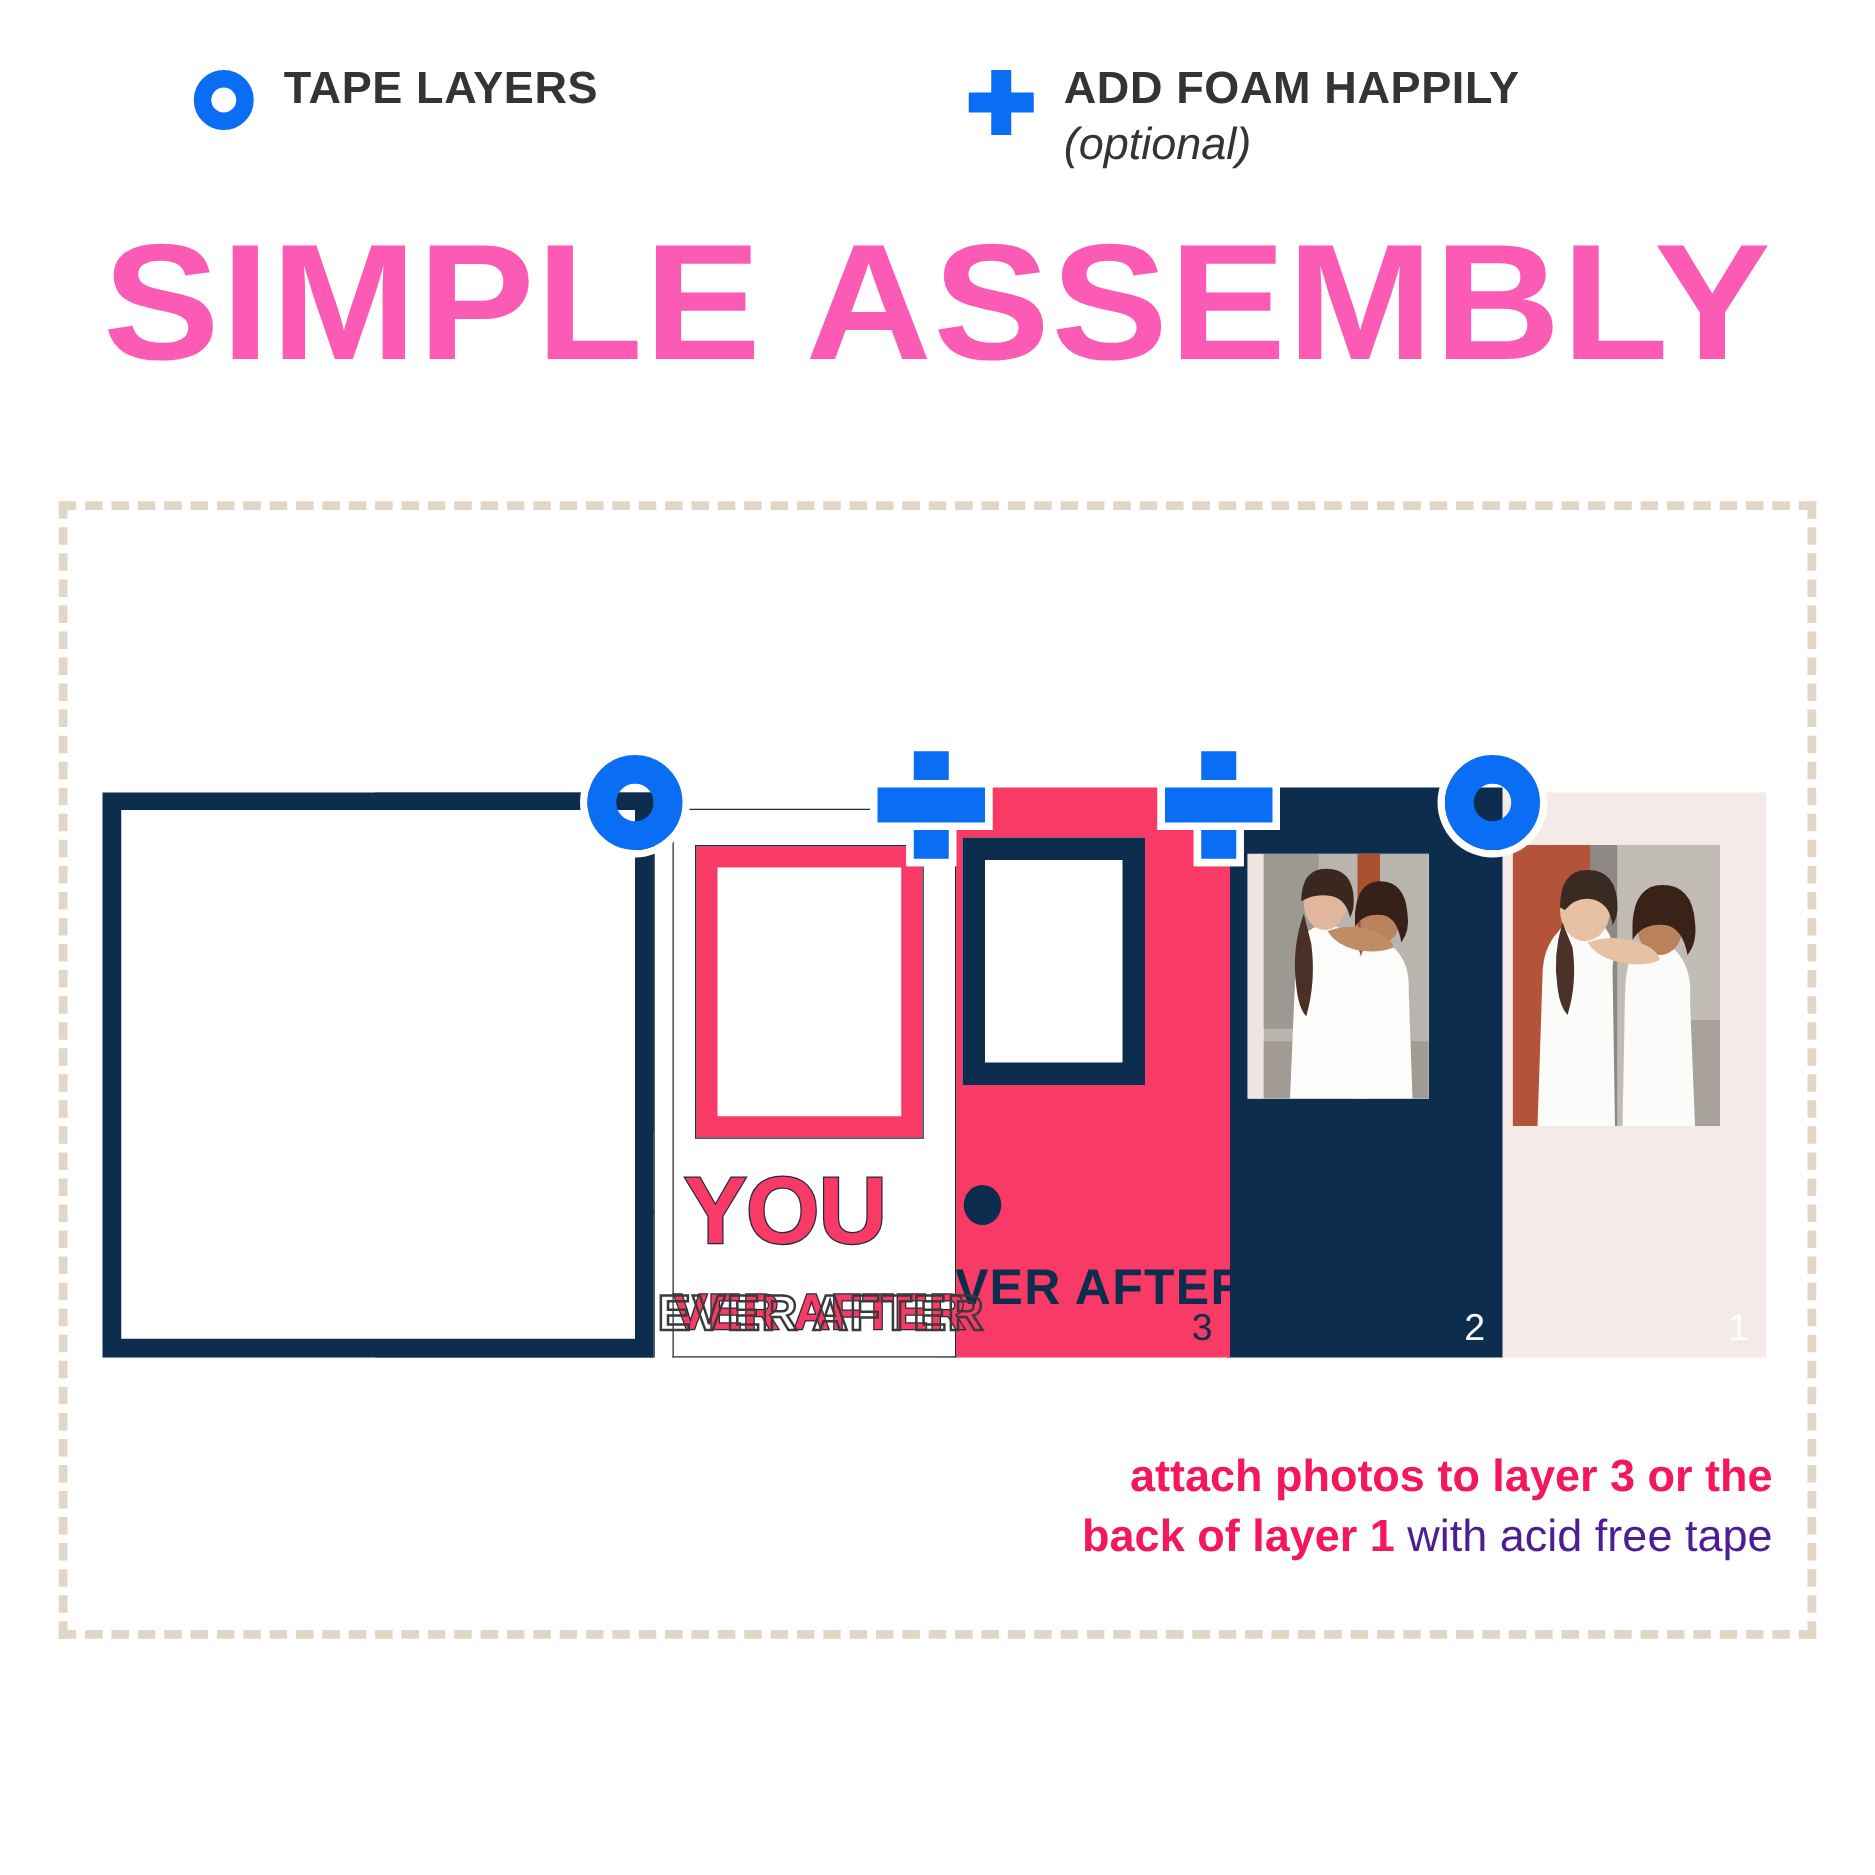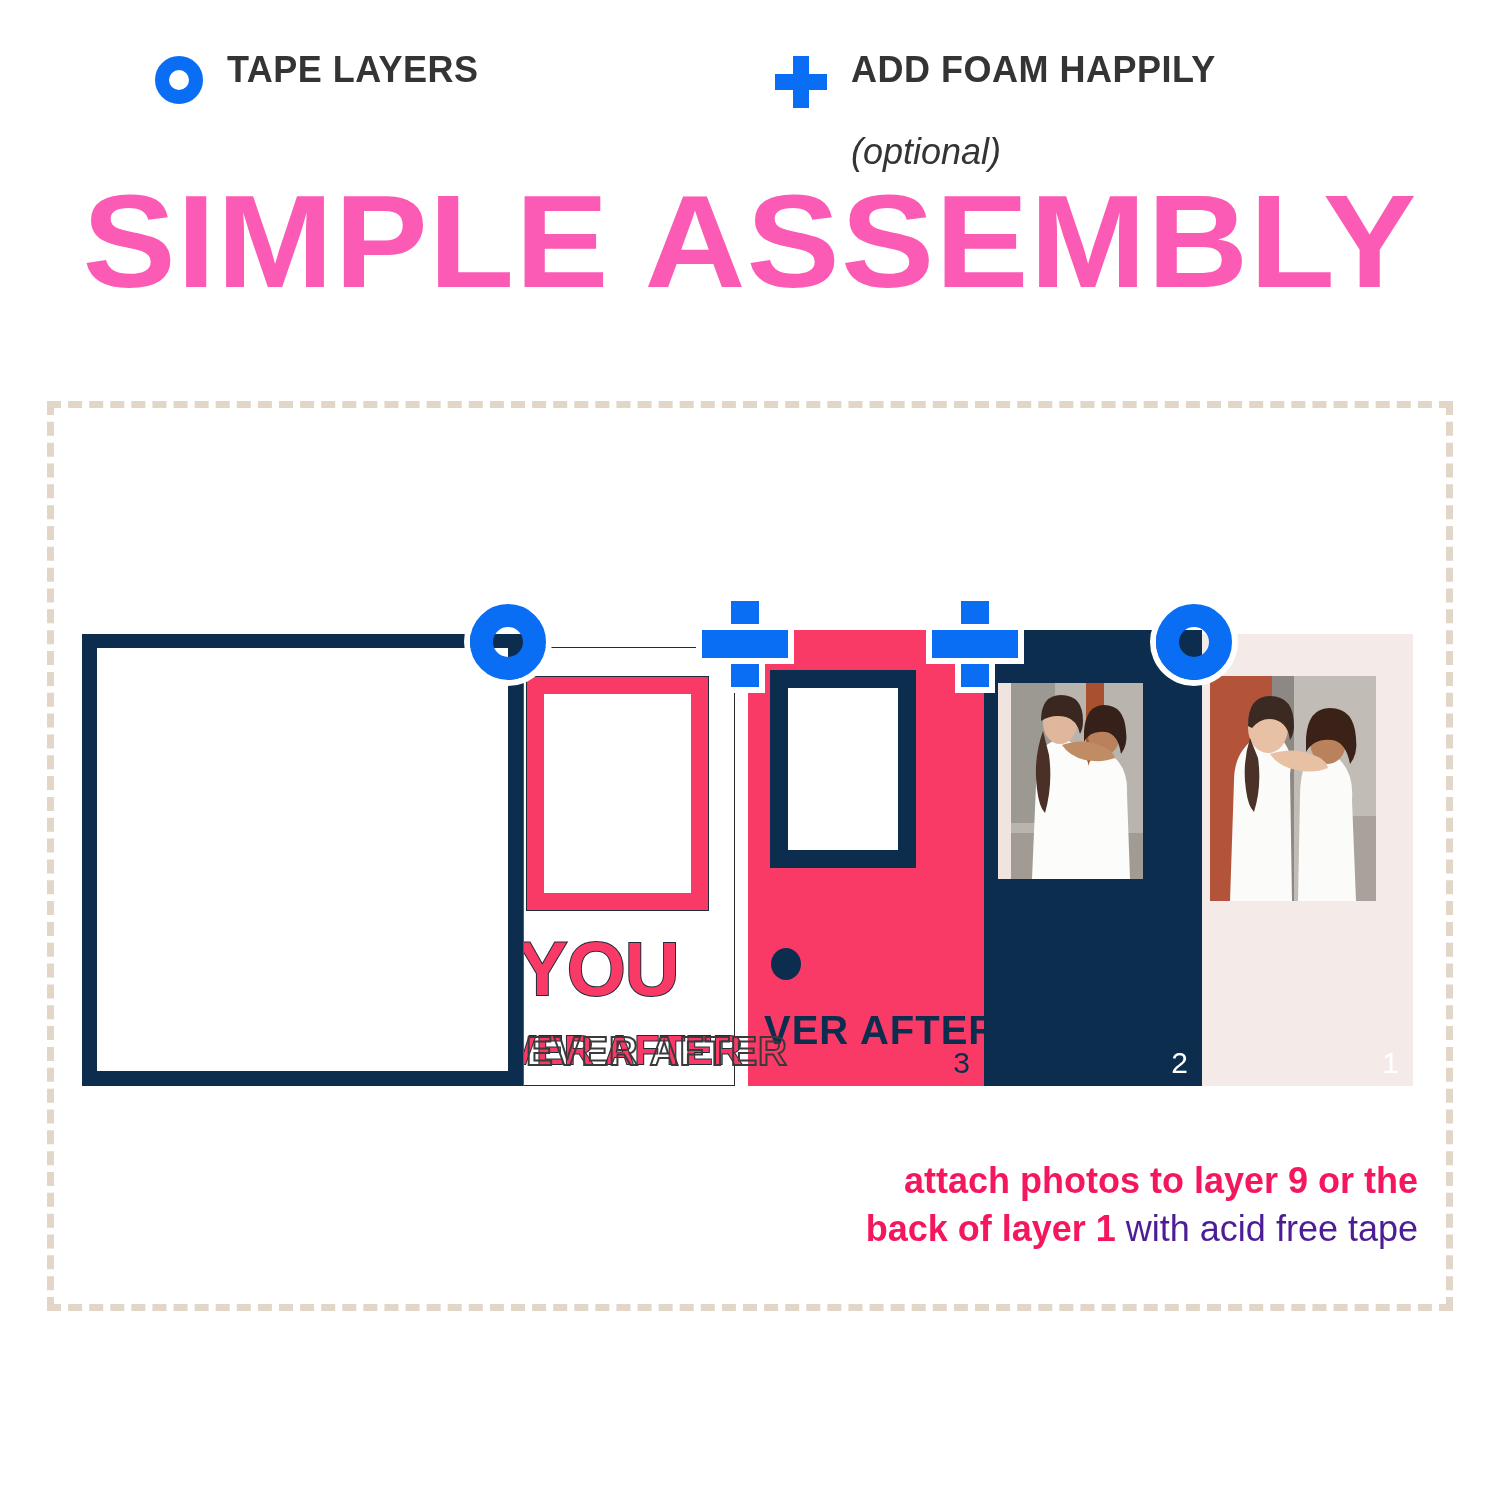--- a/index.html
+++ b/index.html
@@ -71,21 +71,20 @@
     color:#343434;
     letter-spacing:0.5px;
   }
   .legend-sub{
     font-weight:normal;
     font-style:italic;
     font-size:36px;
     line-height:46px;
     color:#343434;
     letter-spacing:0px;
-    margin-top:37px;
   }
 
   
   .stack{position:absolute;left:0;top:0;width:1500px;height:1500px;}
   .layer{position:absolute;box-sizing:border-box;}
 
   
   .layer-blush{
     left:1200px;top:634px;width:213px;height:452px;
     background:#f4eae8;
@@ -114,21 +113,21 @@
     position:absolute;left:22px;top:40px;width:146px;height:198px;
     border:18px solid #0d2d4e;box-sizing:border-box;background:#ffffff;
   }
   .layer-pink .dot{
     position:absolute;left:23px;top:318px;width:30px;height:32px;
     border-radius:50%;background:#0d2d4e;
   }
 
   
   .layer-white-pink{
-    left:508px;top:648px;width:227px;height:438px;
+    left:538px;top:648px;width:227px;height:438px;
     background:#ffffff;border:1px solid #2a2a2a;border-top:none;
   }
   .layer-white-pink .topline{
     position:absolute;left:0;top:-1px;width:100%;height:1px;background:#2a2a2a;
   }
   .layer-white-pink .pinkframe{
     position:absolute;left:18px;top:29px;width:181px;height:233px;
     border:17px solid #fa3a66;box-sizing:border-box;background:#ffffff;
     outline:1px solid #1d2b3a;
   }
@@ -354,17 +353,17 @@
     <div class="marker-plus">
       <span class="v"></span>
         <span class="h"></span>
     </div>
   </div>
   <div class="marker m-ring-2">
     <div class="marker-ring"></div>
   </div>
 
   <div class="caption">
-    <div>attach photos to layer 9 or the</div>
+    <div>attach photos to layer 3 or the</div>
     <div><span>back of layer 1</span><span class="plain"> with acid free tape</span></div>
   </div>
 
 </div>
 
 </body></html>

